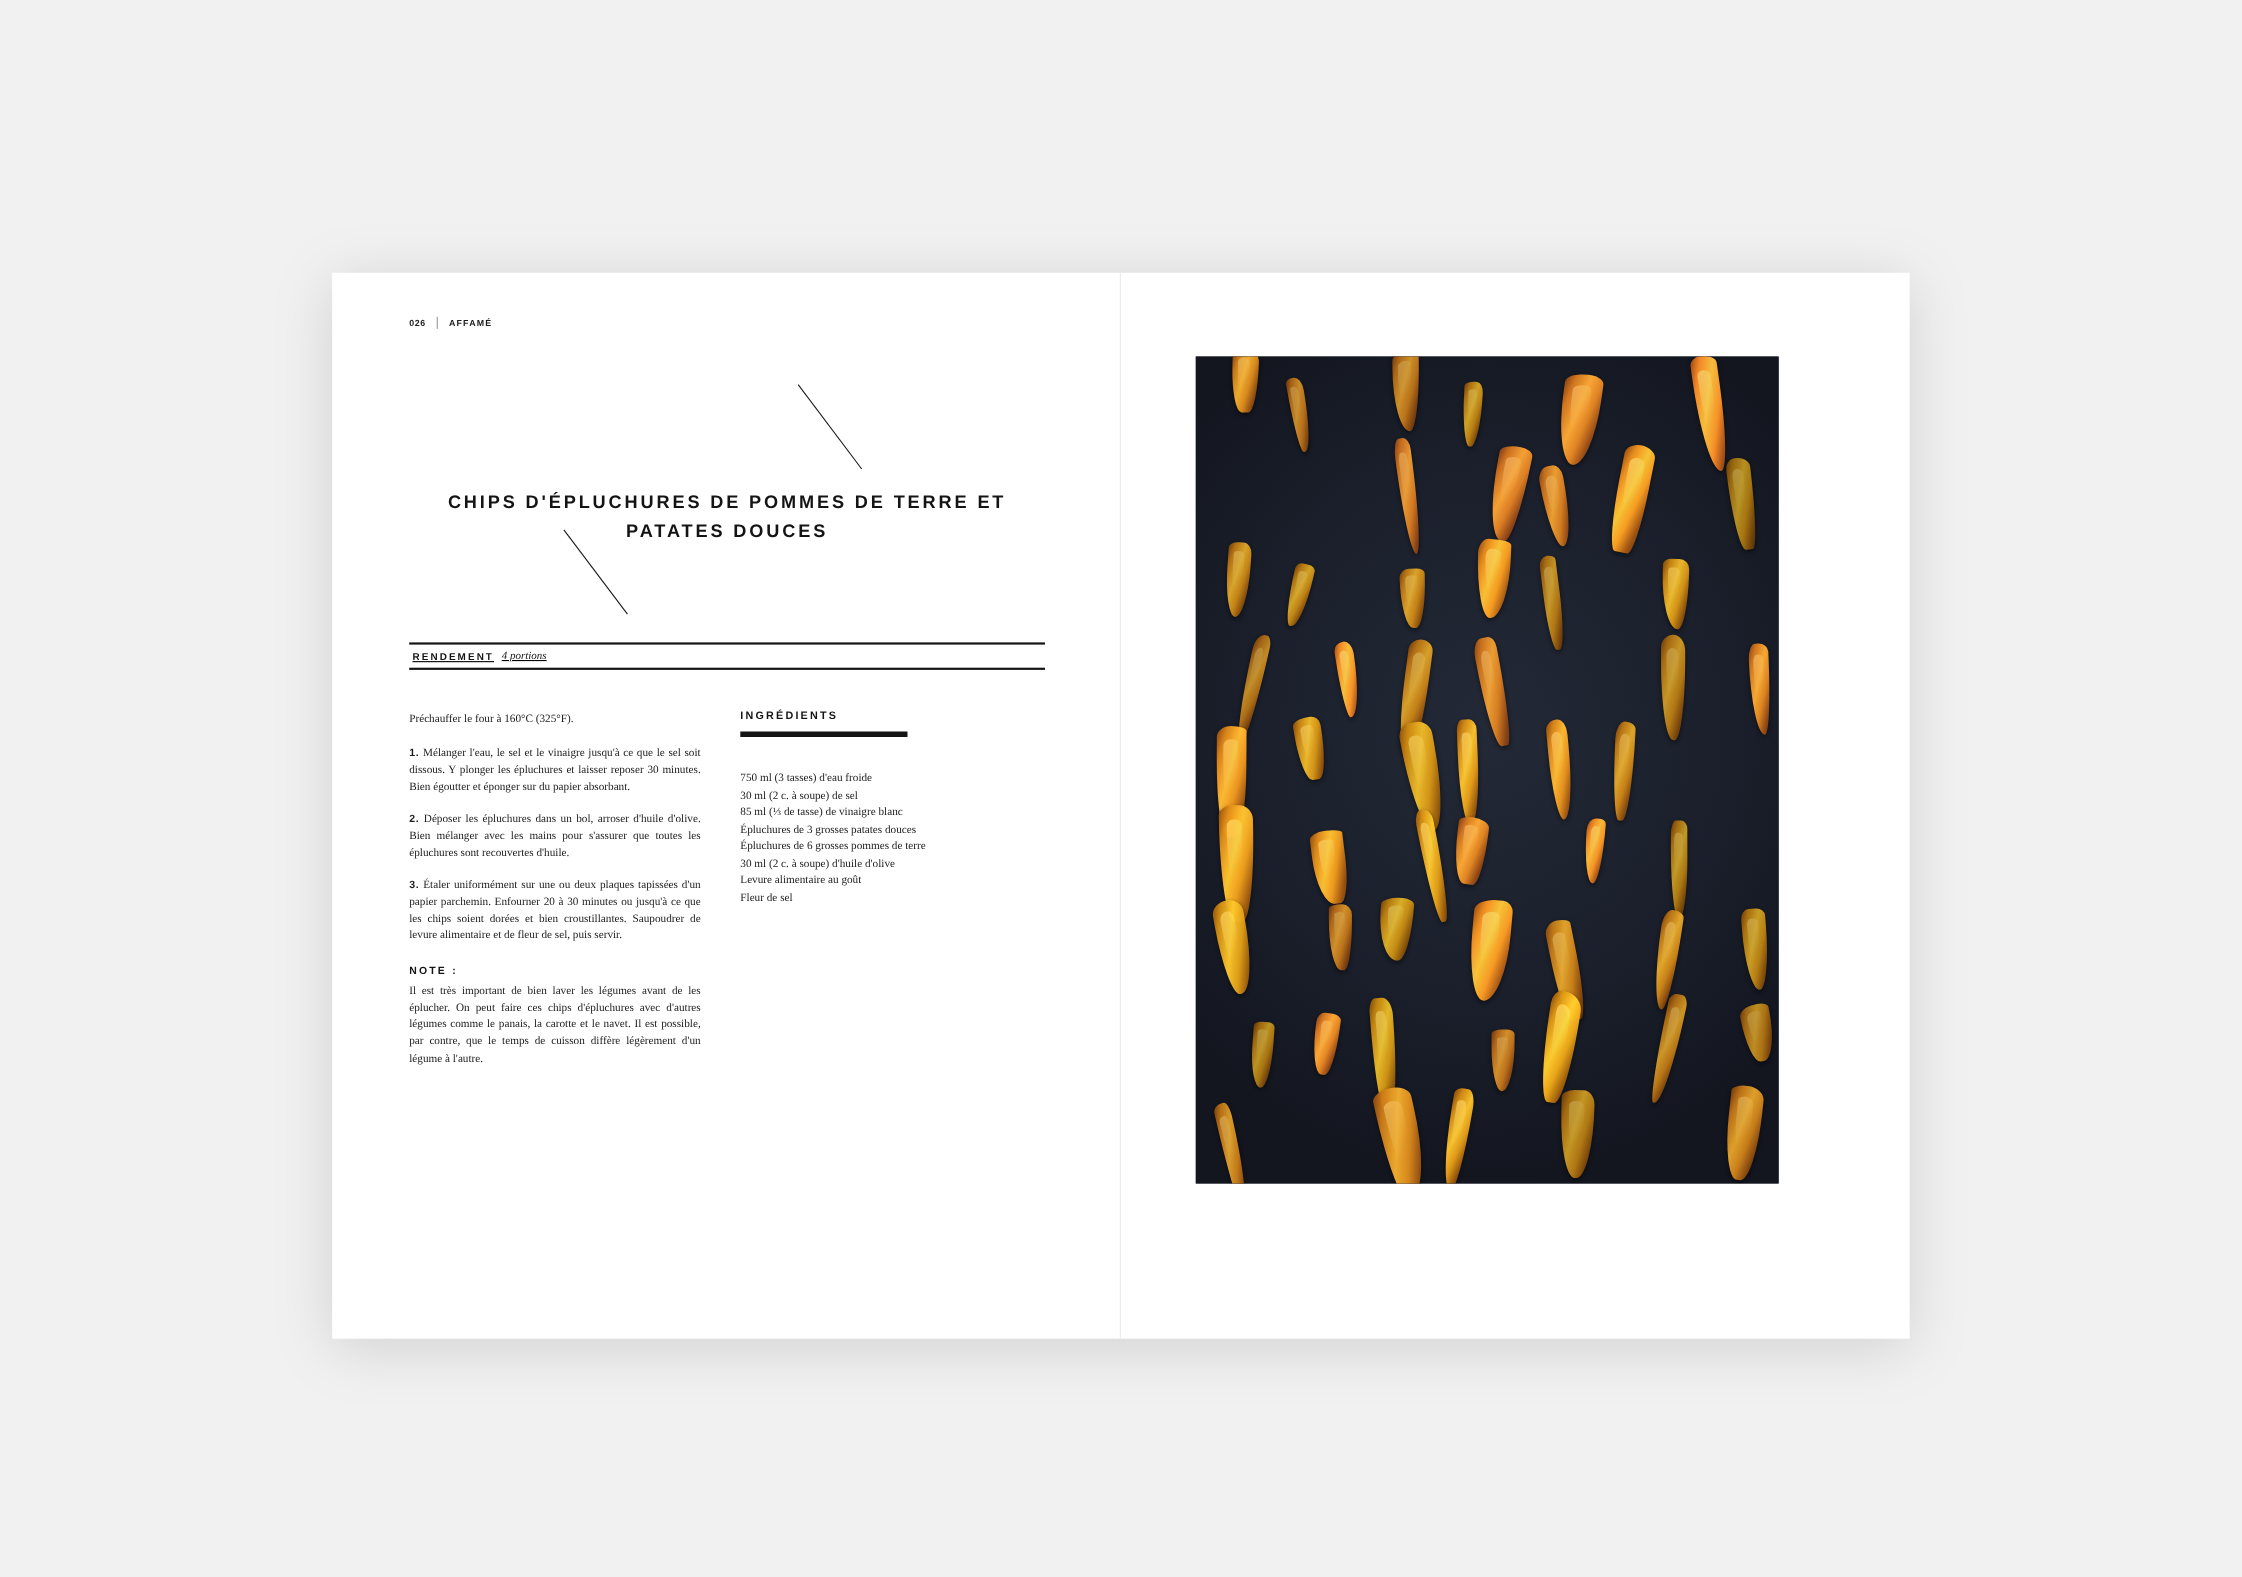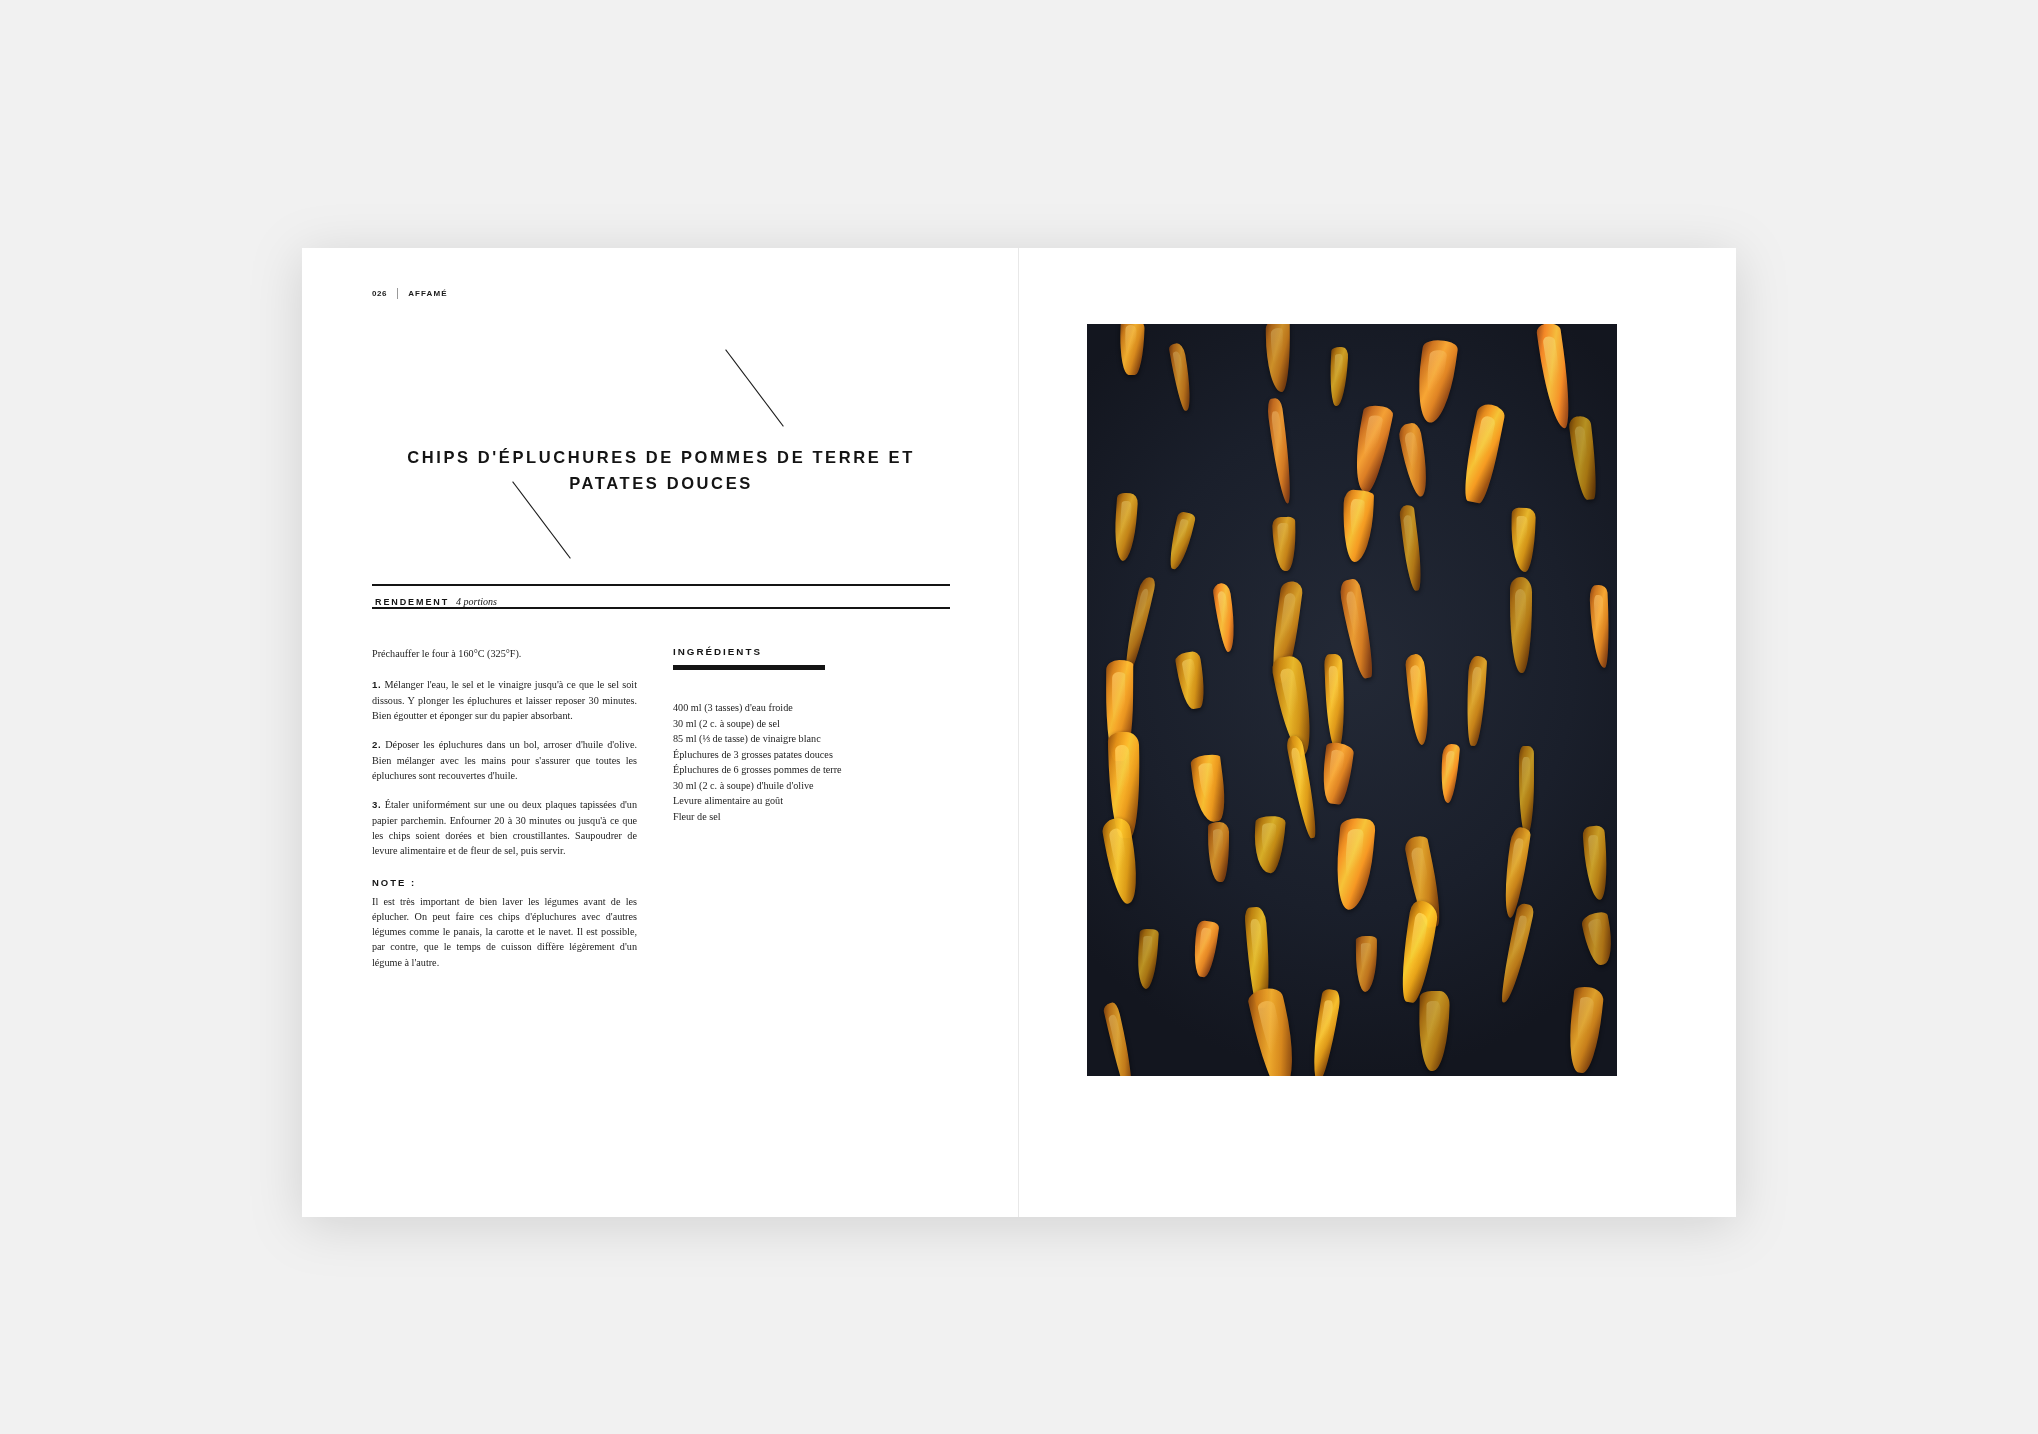--- a/index.html
+++ b/index.html
@@ -114,24 +114,25 @@
   
   .yield-bar {
     position: absolute;
     left: 70px;
     top: 336px;
     width: 578px;
     border-top: 2px solid #141414;
     border-bottom: 2px solid #141414;
     height: 25px;
     display: flex;
-    align-items: flex-end;
+    align-items: center;
     gap: 7px;
     padding-left: 3px;
     box-sizing: border-box;
+    text-decoration: underline;
   }
   .yield-label {
     font-family: "Liberation Sans", sans-serif;
     font-size: 9px;
     font-weight: 700;
     letter-spacing: 1.9px;
     color: #141414;
   }
   .yield-value {
     font-family: "Liberation Serif", serif;
@@ -292,21 +293,21 @@
           </p>
 
           <div class="note-heading">NOTE :</div>
           <p class="note-body">Il est très important de bien laver les légumes avant de les éplucher. On peut faire ces chips d'épluchures avec d'autres légumes comme le panais, la carotte et le navet. Il est possible, par contre, que le temps de cuisson diffère légèrement d'un légume à l'autre.</p>
         </div>
 
         <div class="col-ingredients">
           <div class="ing-heading">INGRÉDIENTS</div>
           <div class="ing-rule"></div>
           <ul class="ing-list">
-            <li>400 ml (3 tasses) d'eau froide</li>
+            <li>750 ml (3 tasses) d'eau froide</li>
             <li>30 ml (2 c. à soupe) de sel</li>
             <li>85 ml (⅓ de tasse) de vinaigre blanc</li>
             <li>Épluchures de 3 grosses patates douces</li>
             <li>Épluchures de 6 grosses pommes de terre</li>
             <li>30 ml (2 c. à soupe) d'huile d'olive</li>
             <li>Levure alimentaire au goût</li>
             <li>Fleur de sel</li>
           </ul>
         </div>
 

